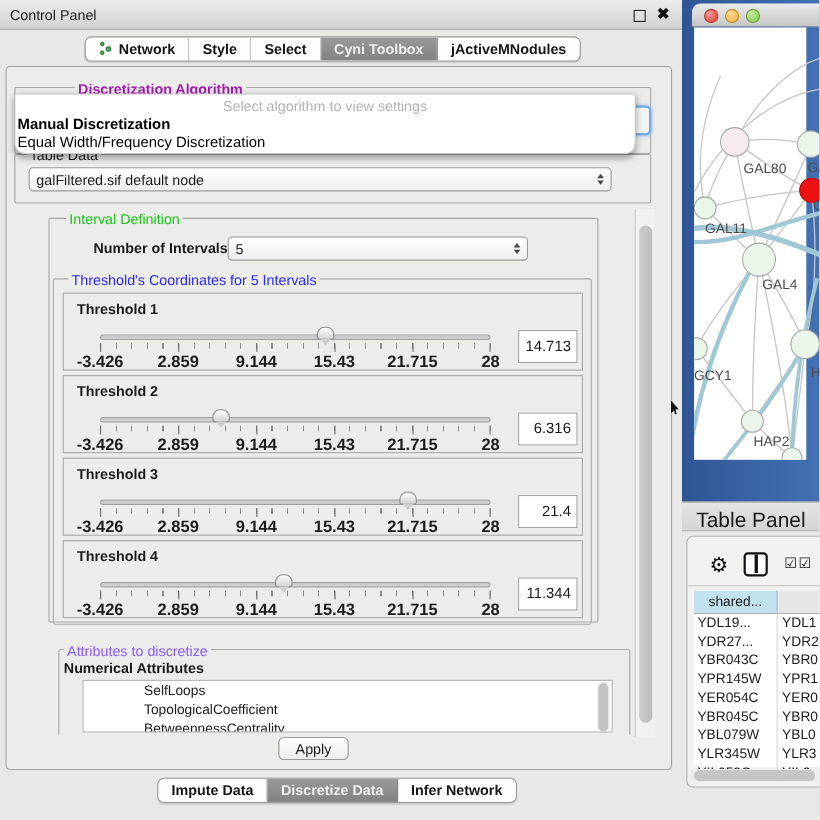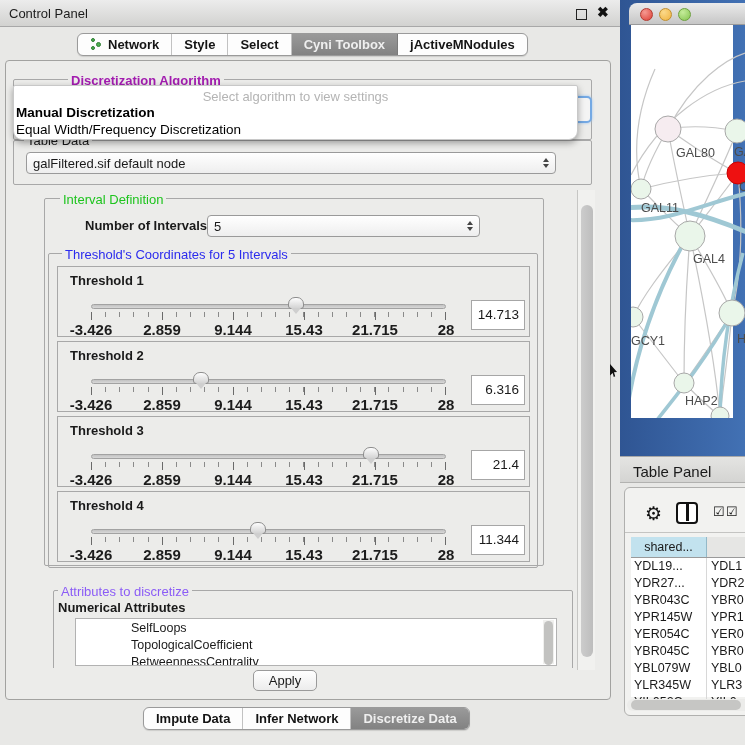--- a/index.html
+++ b/index.html
@@ -87,21 +87,21 @@
   .desktop { left:620px; top:0; width:125px; height:456px; background:linear-gradient(to right,#2f5593,#4271b4); }
   .frame-titlebar { left:629px; top:3px; width:116px; height:22px; border-radius:8px 0 0 0;
     background:linear-gradient(#ebebeb,#c6c6c6); border-bottom:1px solid #9a9a9a; }
   .light { position:absolute; top:4.5px; width:13px; height:13px; border-radius:50%; }
   .canvas { left:631px; top:25px; width:102px; height:393px; background:#ffffff; }
   svg text { font-family:"Liberation Sans", sans-serif; font-size:12.5px; fill:#4c4c4c; }
 
   
   .tp-header { left:620px; top:456px; width:125px; height:27px; background:linear-gradient(#e4e4e2,#d4d4d2);
     border-top:1px solid #a8a8a8; border-bottom:1px solid #b2b2b0; }
-  .tp-title { position:absolute; left:13px; top:6px; font-size:15px; }
+  .tp-title { position:absolute; left:13px; top:6px; font-size:19px; }
   .tp-card { left:624px; top:487px; width:130px; height:229px; background:#f2f2f0;
     border:1px solid #b0b0ae; border-radius:6px 0 0 6px; }
   .gear-icon { position:absolute; left:20px; top:14px; font-size:19px; color:#111; }
   .col-icon { position:absolute; left:51px; top:14px; width:22px; height:22px; border:2.5px solid #111;
     border-radius:4px; background:#fff; }
   .col-icon::after { content:""; position:absolute; left:8px; top:0; width:2.5px; height:17px; background:#111; }
   .cb-icon { position:absolute; top:16px; font-size:13px; color:#111; }
   .tp-toolbar-sep { position:absolute; left:0; top:44px; width:130px; height:1px; background:#c4c4c2; }
   .tbl { position:absolute; left:6px; top:49px; width:124px; height:160px; background:#fff; font-size:12.5px; }
   .tbl-head { display:flex; height:21px; border-bottom:1px solid #9a9a9a; }
@@ -305,25 +305,25 @@
   <div class="abs v-scrollbar">
       <div class="v-thumb"></div>
     </div>
 
   <div class="abs apply-btn">Apply</div>
 
   <div class="seg" style="left:143px; top:707px;">
     <div class="seg-item">
         <span>Impute Data</span>
       </div>
-    <div class="seg-item">
-        <span>Infer Network</span>
-      </div>
     <div class="seg-item active">
         <span>Discretize Data</span>
+      </div>
+    <div class="seg-item">
+        <span>Infer Network</span>
       </div>
   </div>
 
   <div class="abs desktop"></div>
   <div class="abs frame-titlebar">
     <span class="light" style="left:11px; background:radial-gradient(circle at 35% 30%,#f59a92,#dd3f36); border:1px solid #b33a30;"></span>
     <span class="light" style="left:30px; background:radial-gradient(circle at 35% 30%,#fbd98a,#efb23f); border:1px solid #c08f2f;"></span>
     <span class="light" style="left:49px; background:radial-gradient(circle at 35% 30%,#c5ec9a,#84c450); border:1px solid #6da03e;"></span>
   </div>
 

